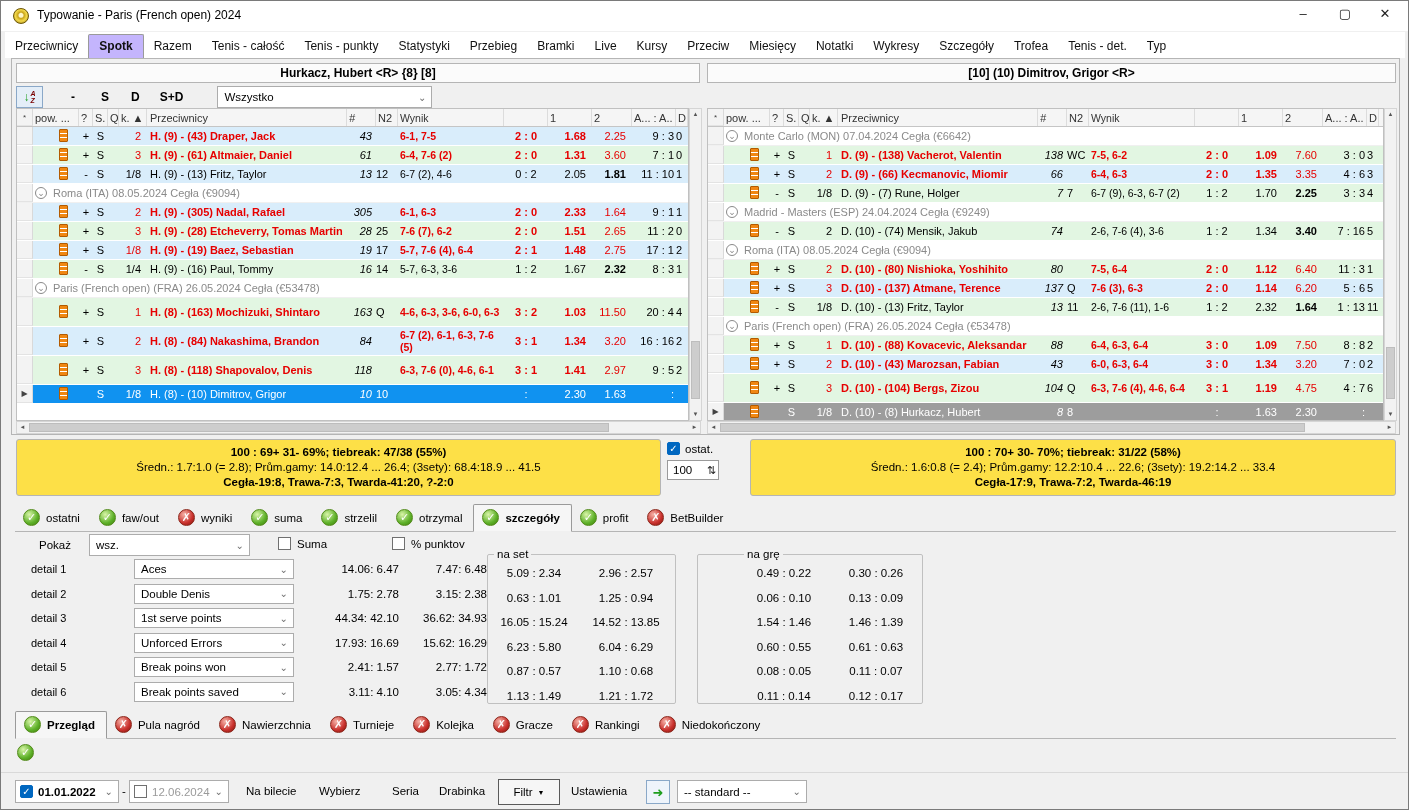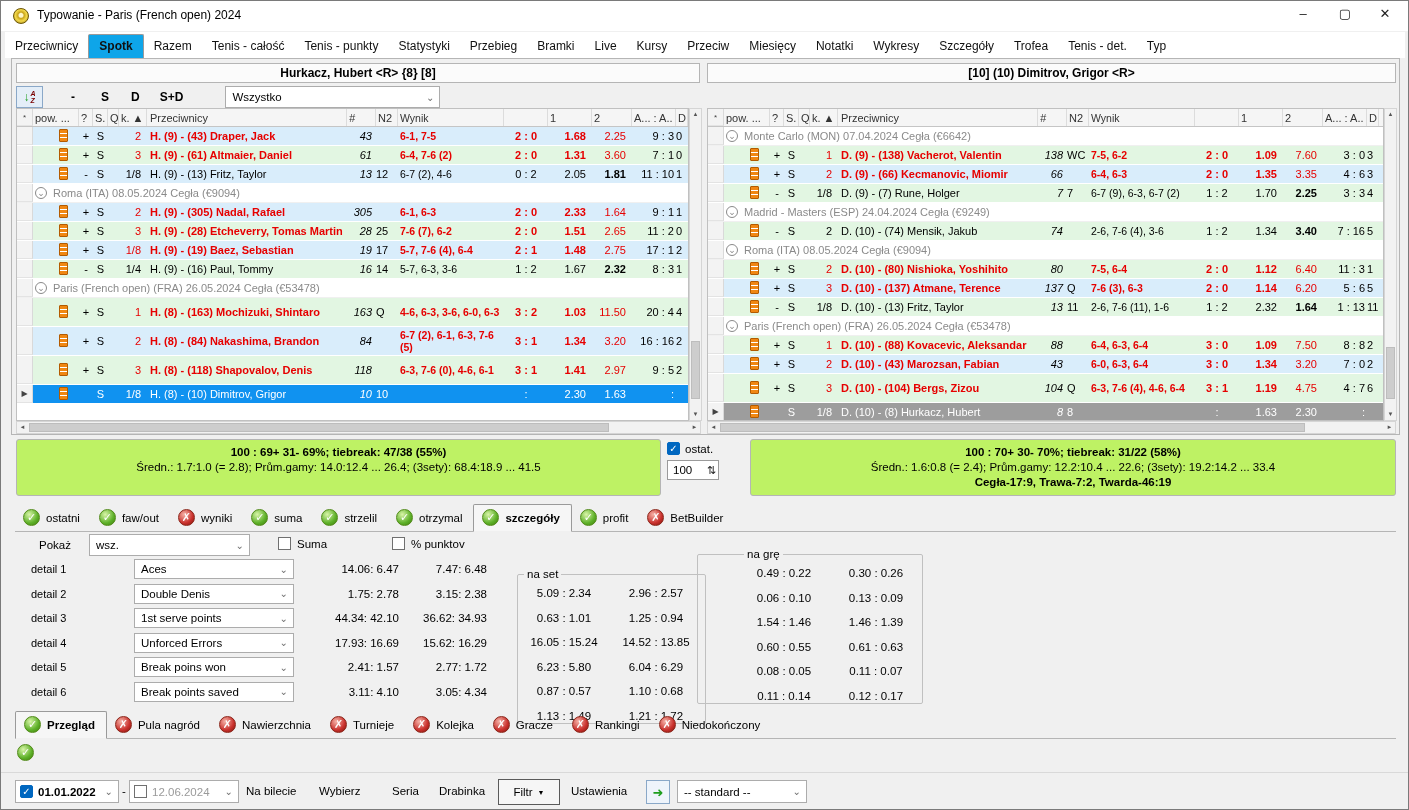--- a/index.html
+++ b/index.html
@@ -11,35 +11,35 @@
   .titlebar { position:absolute; left:0; top:0; width:100%; height:30px; background:#ffffff; }
   .appicon { position:absolute; left:12px; top:7px; width:16px; height:16px; border-radius:50%;
              background:radial-gradient(circle at 50% 45%, #fdf6c9 0 18%, #caa41a 30%, #f3d94b 55%, #8a6d08 100%);
              border:1px solid #6d5606; }
   .wtitle { position:absolute; left:36px; top:7px; font-size:12px; color:#000; }
   .wbtn { position:absolute; top:5px; width:30px; text-align:center; font-size:13px; color:#222; cursor:default; }
 
   
   .menubar { position:absolute; left:4px; top:31px; width:1400px; height:26px; background:#ffffff; display:flex; align-items:flex-end; }
   .mtab { font-size:12px; color:#111; padding:4px 10px 5px 10px; white-space:nowrap; }
-  .mtab.active { font-weight:bold; border:1px solid #9a9a9a; border-bottom:1px solid #f0f0f0; background:#0ea5e9; border-radius:2px 2px 0 0; position:relative; top:1px; }
+  .mtab.active { font-weight:bold; border:1px solid #9a9a9a; border-bottom:1px solid #f0f0f0; background:#c4b5fd; border-radius:2px 2px 0 0; position:relative; top:1px; }
 
   .mainbox { position:absolute; left:10px; top:57px; width:1389px; height:377px; border:1px solid #b5b5b5; background:#f0f0f0; }
 
   
   .phead { position:absolute; top:62px; height:20px; border:1px solid #b5b5b5; background:#fbfbfb; text-align:center; font-size:12px; font-weight:bold; line-height:18px; }
   #phL { left:15px; width:684px; } #phR { left:706px; width:689px; }
   #tbL { position:absolute; left:15px; top:85px; height:22px; display:flex; align-items:center; }
   .tbtn { font-size:12px; font-weight:bold; color:#000; padding:0 6px; }
   .sortbtn { width:27px; height:22px; border:1px solid #8aa8c8; background:#e4eef8; display:flex; align-items:center; justify-content:center; margin-right:22px; }
   .sarrow { color:#1e9e1e; font-weight:bold; font-size:12px; }
   .saz { display:inline-flex; flex-direction:column; font-size:7px; font-weight:bold; line-height:7px; color:#7a0000; margin-left:1px; }
   .combo { background:#fff; border:1px solid #acacac; height:22px; display:flex; align-items:center; font-size:11.5px; padding-left:6px; position:relative; }
   .combo .chev { position:absolute; right:5px; color:#707070; font-size:10px; }
-  #filtercombo { width:215px; margin-left:36px; }
+  #filtercombo { width:215px; margin-left:28px; }
 
   
   .tbl { position:absolute; top:107px; background:#ffffff; border:1px solid #c0c0c0; overflow:hidden; }
   #tblL { left:15px; width:673px; height:313px; }
   #tblR { left:706px; width:677px; height:313px; }
   .trow { display:grid; grid-template-columns:16px 46px 14px 15px 11px 28px 200px 29px 22px 106px 44px 44px 40px 44px 12px; align-items:center; height:19px; font-size:11px; }
   .trow.tall { height:29px; }
   .thead { height:18px; background:#f5f5f5; border-bottom:1px solid #c5c5c5; }
   .hcell { height:100%; border-right:1px solid #dcdcdc; padding:0 2px; font-size:11px; color:#333; display:flex; align-items:center; white-space:nowrap; overflow:hidden; }
   .mrow { border-bottom:1px solid #ffffff; }
@@ -72,21 +72,21 @@
   
   .vscroll { position:absolute; top:107px; width:13px; height:313px; background:#f2f2f2; border:1px solid #d5d5d5; }
   #vsL { left:688px; } #vsR { left:1383px; }
   .hscroll { position:absolute; top:420px; height:13px; background:#f2f2f2; border:1px solid #d5d5d5; }
   #hsL { left:15px; width:685px; } #hsR { left:706px; width:689px; }
   .sarr { position:absolute; color:#555; font-size:6px; line-height:11px; width:11px; text-align:center; }
   .sthumb { position:absolute; background:#cdcdcd; border:1px solid #bdbdbd; }
   .vscroll .sthumb { left:1px; width:9px; } .hscroll .sthumb { top:1px; height:9px; }
 
   
-  .sumbox { position:absolute; top:438px; height:57px; border:1px solid #b5b5b5; border-radius:3px; background:#bef264; text-align:center; padding-top:5px; }
+  .sumbox { position:absolute; top:438px; height:57px; border:1px solid #b5b5b5; border-radius:3px; background:#fde047; text-align:center; padding-top:5px; }
   #sumL { left:15px; width:645px; } #sumR { left:749px; width:646px; }
   .sline { font-size:11.5px; color:#000; line-height:15px; white-space:nowrap; }
   .sline.b { font-weight:bold; }
   #ostat { position:absolute; left:666px; top:441px; width:80px; }
   .chkrow { display:flex; align-items:center; gap:5px; font-size:11.5px; }
   .chk { width:13px; height:13px; border:1px solid #707070; background:#fff; display:inline-flex; align-items:center; justify-content:center; font-size:10px; color:#fff; flex:none; }
   .chk.checked { background:var(--accent-blue); border-color:var(--accent-blue); border-radius:2px; }
   .spinbox { margin-top:5px; width:52px; height:20px; border:1px solid #9a9a9a; background:#fff; display:flex; align-items:center; font-size:11.5px; padding-left:5px; position:relative; }
   .spin { position:absolute; right:2px; font-size:11px; color:#222; }
 
@@ -103,21 +103,21 @@
   
   #dhead { position:absolute; left:0; top:536px; height:24px; width:800px; }
   #dhead .lbl { position:absolute; font-size:11.5px; }
   #pokazcombo { position:absolute; left:88px; top:-3px; width:161px; height:22px; }
   .chkinline { position:absolute; display:flex; align-items:center; gap:6px; font-size:11.5px; }
   #drows { position:absolute; left:30px; top:556px; display:grid; grid-template-columns:58px 166px 150px 88px; grid-auto-rows:24.5px; align-items:center; }
   .dlabel { font-size:11px; }
   .dcombo { width:160px; height:20px;margin-left:45px; }
   .dnum,.dnum2 { text-align:right; font-size:11.5px; padding-right:6px; }
   fieldset.fs { position:absolute; top:547px; width:189px; height:156px; border:1px solid #c0c0c0; border-radius:2px; }
-  #fsSet { left:516px;margin-top:20px; } #fsGra { left:696px;padding-left:40px; }
+  #fsSet { left:486px; } #fsGra { left:696px;padding-left:40px; }
   fieldset.fs legend { font-size:11.5px; margin-left:6px; padding:0 3px; }
   .fsgrid { display:grid; grid-template-columns:92px 92px; grid-auto-rows:24.5px; align-items:center; text-align:center; font-size:11.5px; margin-top:1px; }
 
   
   .sepline { position:absolute; left:0; top:771px; width:1409px; border-top:1px solid #d9d9d9; }
   #footer { position:absolute; left:0; top:772px; width:1409px; height:38px; }
   .datecombo { position:absolute; top:7px; height:23px; padding-left:4px; gap:5px; }
   .datecombo .dtext { font-size:11.5px; font-weight:bold; }
   .datecombo.dis .dtext { font-weight:normal; color:#9a9a9a; }
   .flatbtn { position:absolute; top:12px; font-size:11.5px; color:#000; white-space:nowrap; }
@@ -655,20 +655,21 @@
   </div>
   <div class="hscroll" id="hsR">
     <span class="sarr" style="left:0">◄</span>
     <span class="sarr" style="right:0">►</span>
     <span class="sthumb" style="left:12px;width:585px"></span>
   </div>
 
   <div class="sumbox" id="sumL">
     <div class="sline b">100 : 69+  31-  69%; tiebreak: 47/38 (55%)</div>
     <div class="sline">Średn.: 1.7:1.0 (= 2.8);  Prům.gamy: 14.0:12.4 ... 26.4;  (3sety): 68.4:18.9 ... 41.5</div>
+    <div class="sline b">Cegła-19:8, Trawa-7:3, Twarda-41:20, ?-2:0</div>
   </div>
   <div id="ostat">
     <label class="chkrow">
       <span class="chk checked">
           <span>✓</span>
         </span>
       <span>ostat.</span>
     </label>
     <div class="spinbox">
       <span>100</span>
@@ -853,21 +854,21 @@
   <div class="sepline"></div>
   <div id="footer">
     <span class="combo datecombo" style="left:14px;width:104px">
       <span class="chk checked">
           <span>✓</span>
         </span>
       <span class="dtext">01.01.2022</span>
       <span class="chev">⌄</span>
     </span>
     <span class="flatbtn" style="left:121px">-</span>
-    <span class="combo datecombo dis" style="left:128px;width:110px">
+    <span class="combo datecombo dis" style="left:128px;width:100px">
       <span class="chk"></span>
       <span class="dtext">12.06.2024</span>
       <span class="chev">⌄</span>
     </span>
     <span class="flatbtn" style="left:245px">Na bilecie</span>
     <span class="flatbtn" style="left:318px">Wybierz</span>
     <span class="flatbtn" style="left:391px">Seria</span>
     <span class="flatbtn" style="left:438px">Drabinka</span>
     <span id="filtrbtn">
       <span>Filtr</span>

